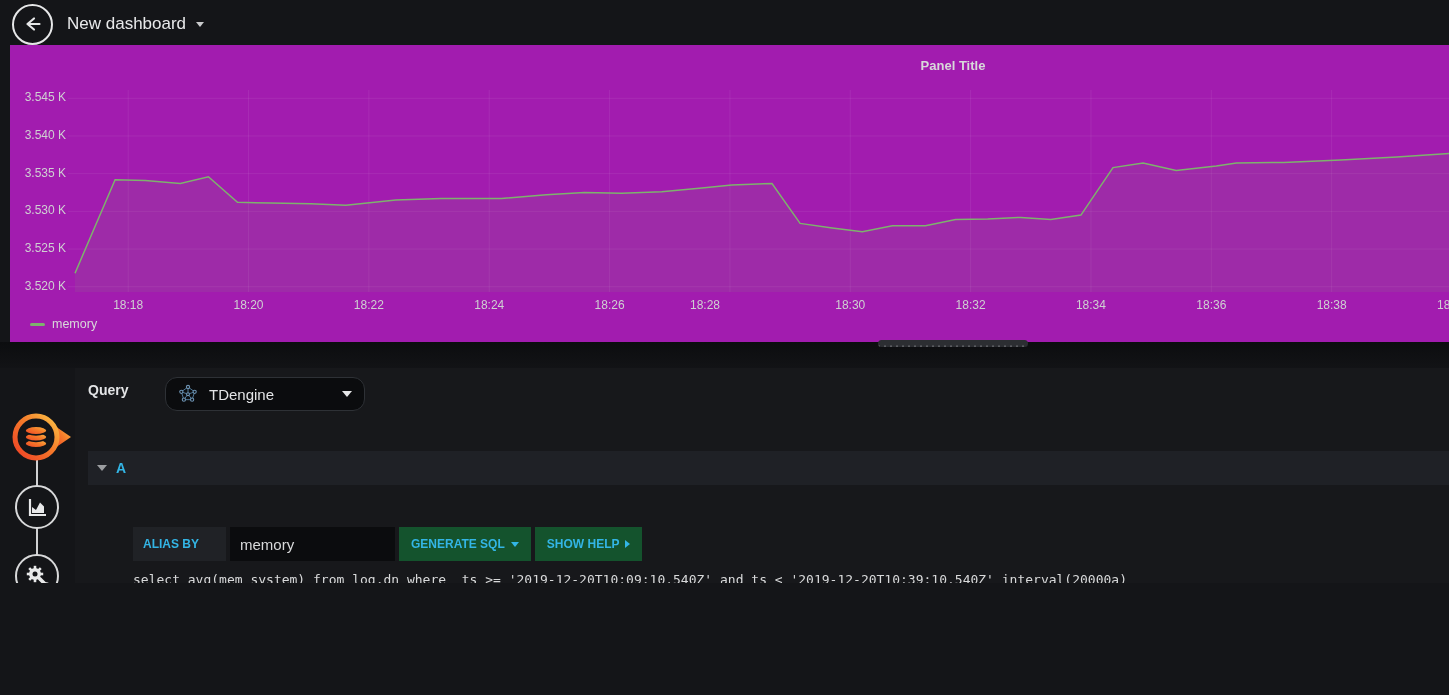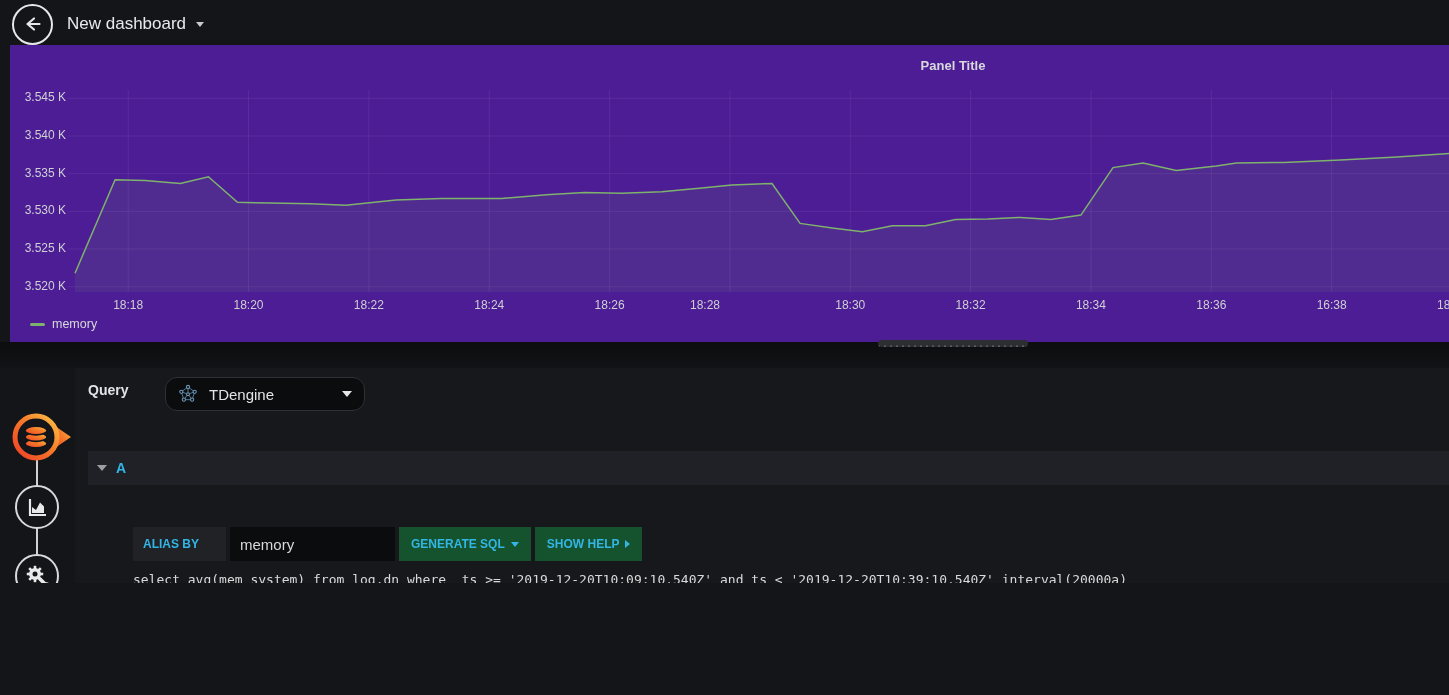--- a/index.html
+++ b/index.html
@@ -9,21 +9,21 @@
   
   .topbar{position:absolute;left:0;top:0;width:100%;height:48px;display:flex;align-items:center;
           gap:14px;padding-left:12px;box-sizing:border-box;}
   .back-btn{width:37px;height:37px;border:2px solid #e6e7e8;border-radius:50%;background:transparent;
             display:flex;align-items:center;justify-content:center;cursor:pointer;flex:0 0 auto;}
   .dash-title{font-size:17px;font-weight:500;color:#e8e9ea;display:flex;align-items:center;gap:10px;cursor:pointer;}
   .caret-down{width:0;height:0;border-left:4px solid transparent;border-right:4px solid transparent;
               border-top:5px solid #c9cacb;}
 
   
-  .panel{position:absolute;left:10px;top:45px;width:1439px;height:297px;background:#4c1d95;}
+  .panel{position:absolute;left:10px;top:45px;width:1439px;height:297px;background:#a21caf;}
   .panel-title{position:absolute;left:943px;top:13px;transform:translateX(-50%);
                font-size:13px;font-weight:700;color:#d8d9da;white-space:nowrap;cursor:pointer;}
   .chart-svg{position:absolute;left:58px;top:45px;}
   .x-tick{position:absolute;top:253px;transform:translateX(-50%);font-size:12px;color:#cfd0d2;white-space:nowrap;}
   .y-tick{position:absolute;left:4px;width:52px;text-align:right;font-size:12px;color:#cfd0d2;}
   .legend{position:absolute;left:20px;top:272px;display:flex;align-items:center;gap:7px;cursor:pointer;}
   .legend-swatch{width:15px;height:3px;border-radius:2px;background:#7eb26d;}
   .legend-label{font-size:12.5px;color:#d8d9da;}
 
   .gap-strip{position:absolute;left:0;top:342px;width:100%;height:26px;
@@ -138,21 +138,21 @@
   <div class="x-tick" style="left: 118.174px;">18:18</div>
       <div class="x-tick" style="left: 238.523px;">18:20</div>
       <div class="x-tick" style="left: 358.871px;">18:22</div>
       <div class="x-tick" style="left: 479.22px;">18:24</div>
       <div class="x-tick" style="left: 599.569px;">18:26</div>
       <div class="x-tick" style="left: 695px;">18:28</div>
       <div class="x-tick" style="left: 840.266px;">18:30</div>
       <div class="x-tick" style="left: 960.614px;">18:32</div>
       <div class="x-tick" style="left: 1080.96px;">18:34</div>
       <div class="x-tick" style="left: 1201.31px;">18:36</div>
-      <div class="x-tick" style="left: 1321.66px;">16:38</div>
+      <div class="x-tick" style="left: 1321.66px;">18:38</div>
       <div class="x-tick" style="left: 1442.01px;">18:40</div>
       <div class="y-tick" style="top: 45.291px;">3.545 K</div>
       <div class="y-tick" style="top: 82.9776px;">3.540 K</div>
       <div class="y-tick" style="top: 120.664px;">3.535 K</div>
       <div class="y-tick" style="top: 158.351px;">3.530 K</div>
       <div class="y-tick" style="top: 196.037px;">3.525 K</div>
       <div class="y-tick" style="top: 233.724px;">3.520 K</div>
     </div>
 
   <div class="gap-strip"></div>

